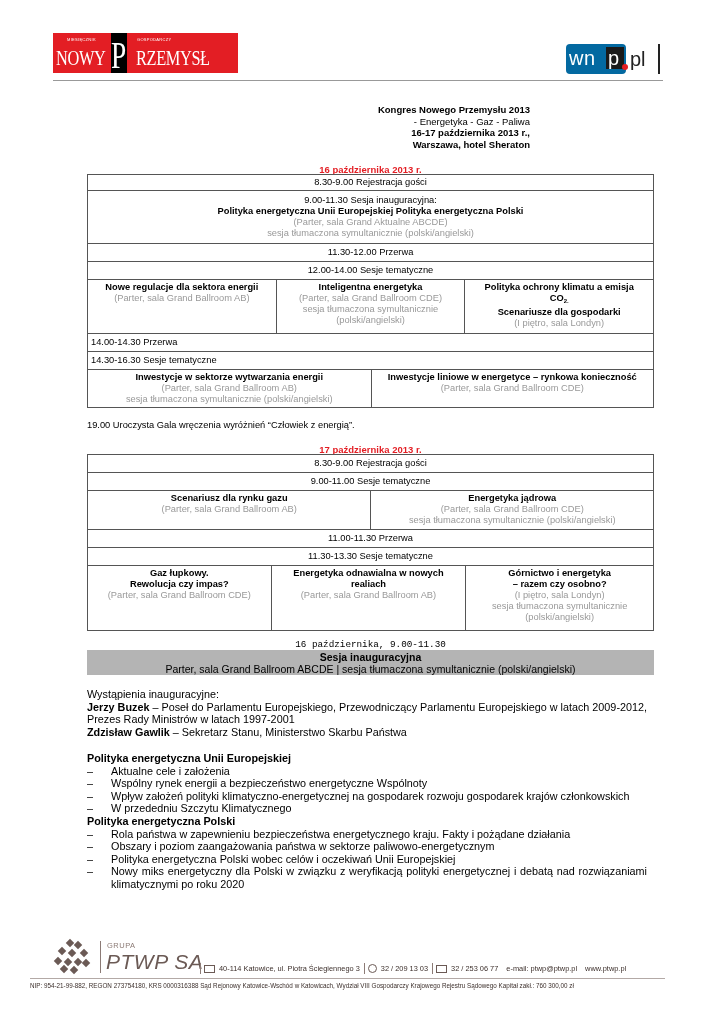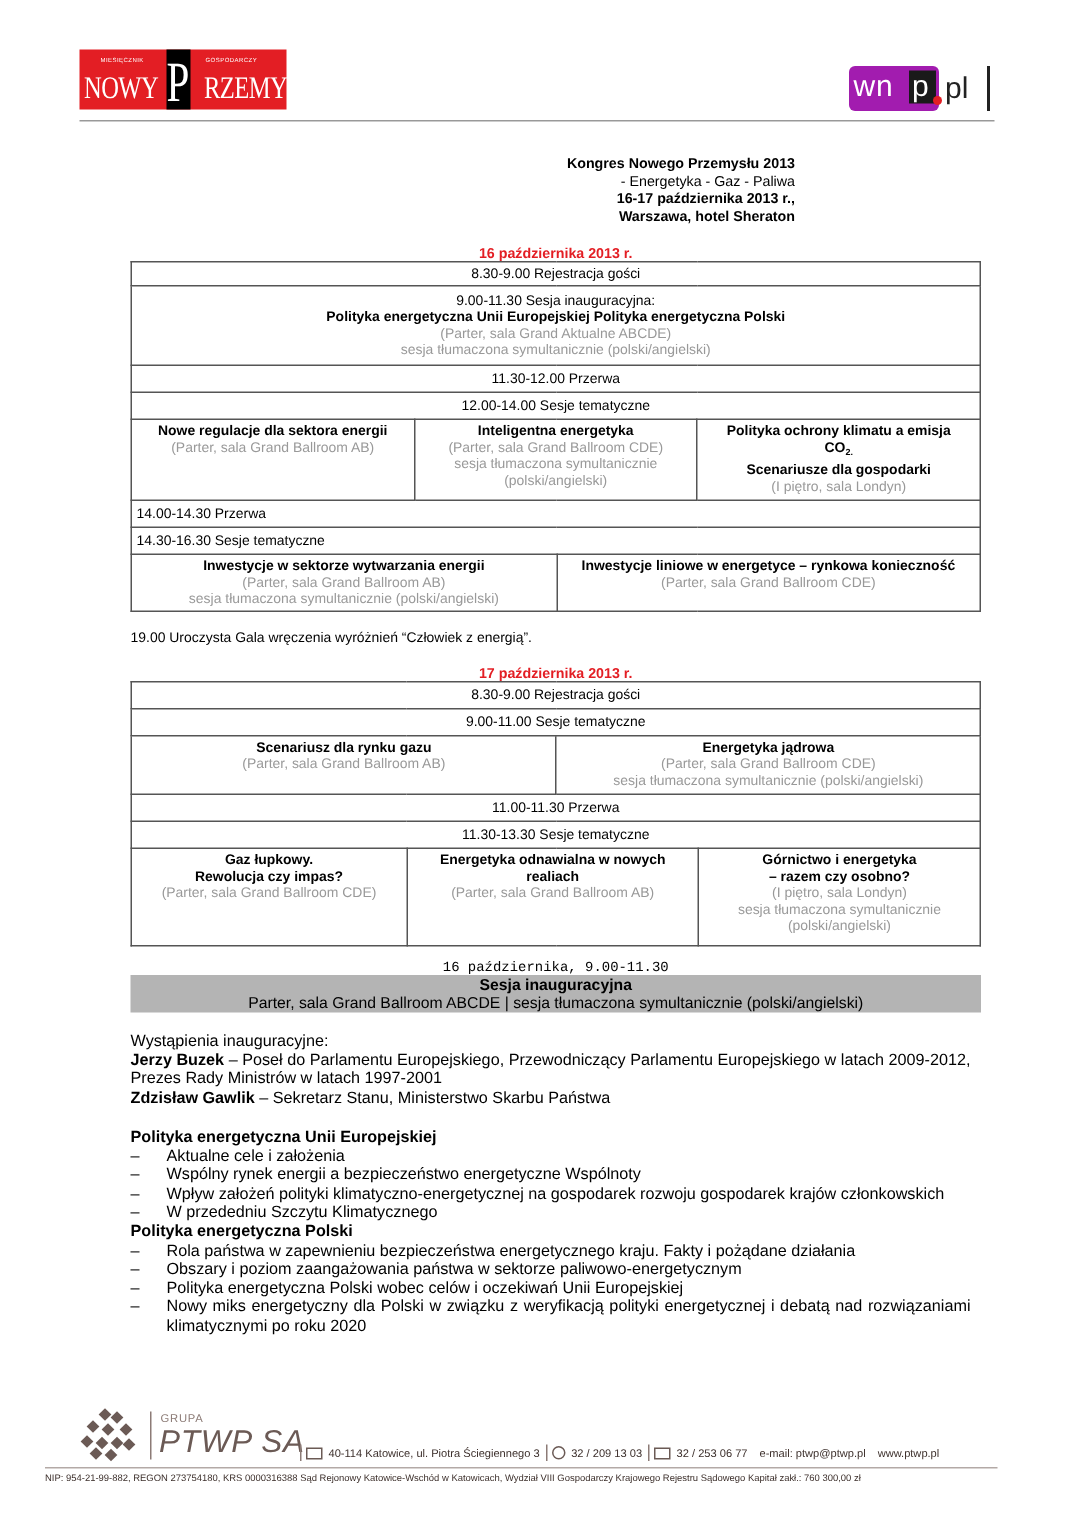--- a/index.html
+++ b/index.html
@@ -1,31 +1,31 @@
 <!DOCTYPE html>
 <html><head>
 <meta charset="utf-8">
 <style>
   * { box-sizing: border-box; margin: 0; padding: 0; }
   html, body { width: 724px; height: 1024px; background: #ffffff; overflow: hidden; }
   body { position: relative; font-family: "Liberation Sans", sans-serif; color: #000; font-size: 10px; line-height: 11.5px; }
 
   
-  .logo-np { position: absolute; left: 53px; top: 33px; width: 138px; height: 40px; background: #e31e24; }
+  .logo-np { position: absolute; left: 53px; top: 33px; width: 185px; height: 40px; background: #e31e24; }
   .logo-np .small { position: absolute; top: 4px; font-size: 4px; line-height: 5px; color: #fff; letter-spacing: 0.3px; }
   .logo-np .small.l { left: 14px; }
   .logo-np .small.r { left: 84px; }
   .logo-np .big { position: absolute; top: 14px; font-family: "Liberation Serif", serif; font-size: 21px; line-height: 22px; color: #fff; transform: scaleX(0.78); transform-origin: left top; letter-spacing: -0.5px; }
   .logo-np .big.l { left: 3px; }
   .logo-np .big.r { left: 83px; }
   .logo-np .pblock { position: absolute; left: 58px; top: 0; width: 16px; height: 40px; background: #000; }
   .logo-np .pblock span { position: absolute; left: 0px; top: 3px; font-family: "Liberation Serif", serif; font-size: 38px; line-height: 38px; color: #fff; transform: scaleX(0.72); transform-origin: left top; }
 
   .logo-wnp { position: absolute; left: 566px; top: 44px; width: 96px; height: 30px; }
-  .logo-wnp .box { position: absolute; left: 0; top: 0; width: 60px; height: 30px; background: #a21caf; border-radius: 4px; }
+  .logo-wnp .box { position: absolute; left: 0; top: 0; width: 60px; height: 30px; background: #0369a1; border-radius: 4px; }
   .logo-wnp .box .txt { position: absolute; left: 3px; top: 3px; font-size: 20px; line-height: 22px; color: #fff; letter-spacing: 0.5px; }
   .logo-wnp .pbox { position: absolute; left: 40px; top: 3px; width: 18px; height: 22px; background: #1a1a1a; }
   .logo-wnp .pbox span { position: absolute; left: 2px; top: 0px; font-size: 20px; line-height: 22px; color: #fff; }
   .logo-wnp .dot { position: absolute; left: 56px; top: 20px; width: 6px; height: 6px; background: #e31e24; border-radius: 50%; }
   .logo-wnp .pl { position: absolute; left: 64px; top: 4px; font-size: 20px; line-height: 22px; color: #222; }
   .logo-wnp .bar { position: absolute; left: 92px; top: 0px; width: 2px; height: 30px; background: #222; }
 
   .hdr-line { position: absolute; left: 53px; top: 80px; width: 610px; height: 1px; background: #999; }
 
   

